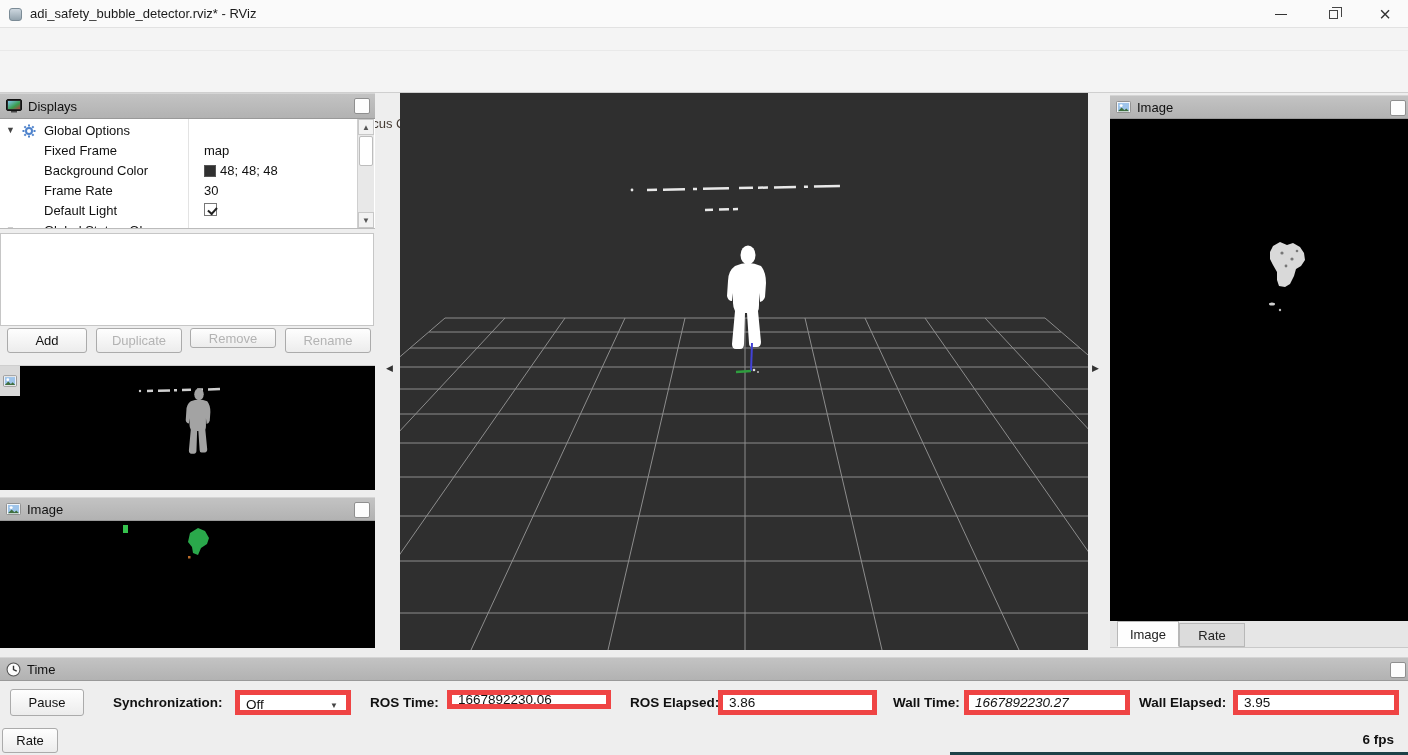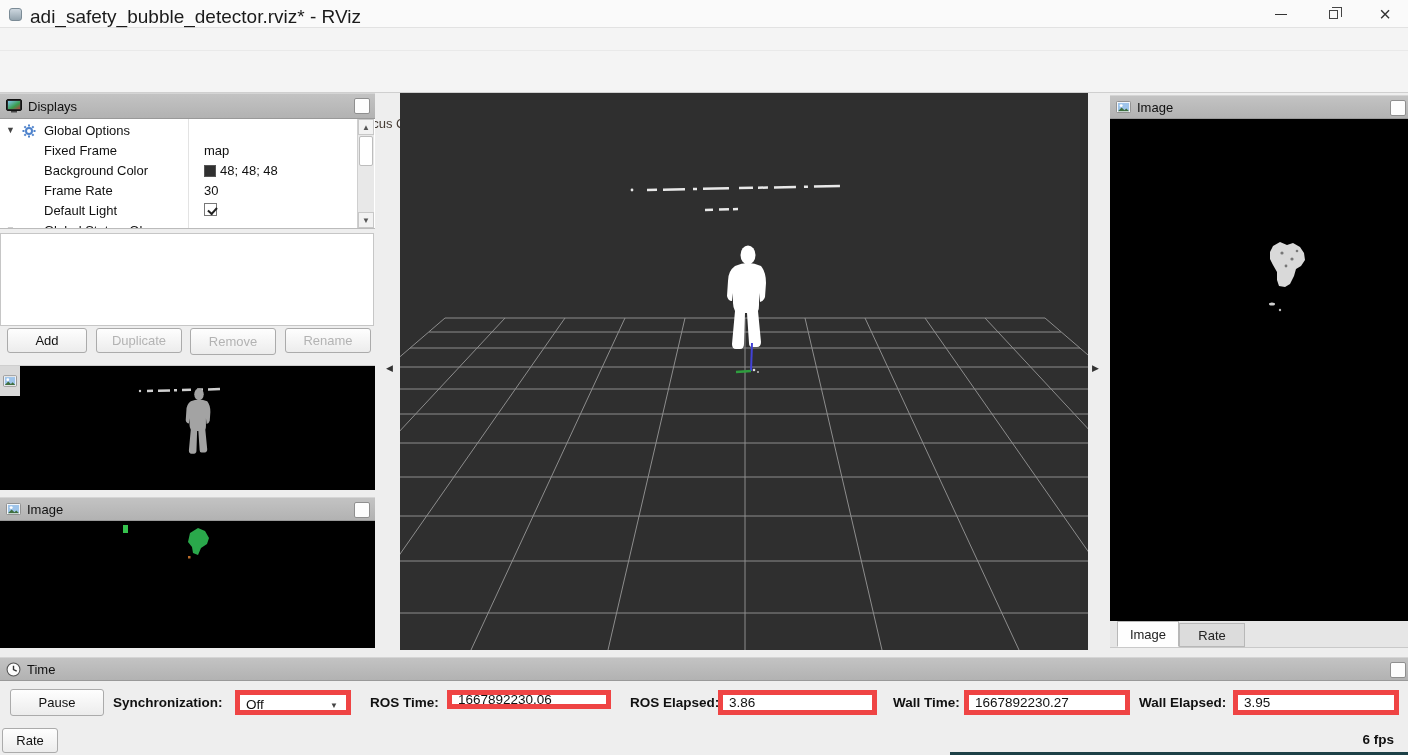--- a/index.html
+++ b/index.html
@@ -2,21 +2,21 @@
 <html><head>
 <meta charset="utf-8">
 <style>
   * { margin:0; padding:0; box-sizing:border-box; }
   html,body { width:1408px; height:755px; font-family:"Liberation Sans", sans-serif; background:#eeeeee; overflow:hidden; }
   .abs { position:absolute; }
   #app { position:relative; width:1408px; height:755px; background:#eeeeee; }
 
   
   #titlebar { left:0; top:0; width:1408px; height:28px; background:#fafafa; border-bottom:1px solid #e2e2e2; }
-  #title-text { left:30px; top:6px; font-size:19px; color:#1b1b1b; }
+  #title-text { left:30px; top:6px; font-size:13px; color:#1b1b1b; }
   .win-ctl { top:0; width:46px; height:28px; display:flex; align-items:center; justify-content:center; color:#333; font-size:15px; cursor:default; }
   .restore-glyph { position:relative; width:9px; height:9px; border:1.2px solid #444; background:#fafafa; }
   .restore-glyph::before { content:""; position:absolute; left:2px; top:-4px; width:9px; height:9px; border:1.2px solid #444; border-left:none; border-bottom:none; }
   #menubar { left:0; top:28px; width:1408px; height:22px; background:#f4f4f4; }
   .menu-item { top:29px; font-size:14px; color:#1a1a1a; height:20px; padding:0 4px; }
   .mn { text-decoration:underline; }
   #toolbar { left:0; top:50px; width:1408px; height:43px; background:#f4f4f4; border-bottom:1px solid #cfcfcf; border-top:1px solid #e9e9e9; }
   .tool-btn { top:57px; height:30px; display:flex; align-items:center; gap:5px; font-size:13px; color:#453b33; padding:0 6px; }
   .tool-btn.pressed { background:#e3e3e3; border:1px solid #9c9c9c; border-radius:3px; box-shadow:inset 0 1px 2px rgba(0,0,0,.15); }
   .tb-sep { top:56px; width:1px; height:30px; background:#d4d4d4; }
@@ -220,21 +220,21 @@
       <div class="scroll-btn" style="top:0;">▲</div>
       <div class="scroll-thumb" style="top:17px;height:30px;"></div>
       <div class="scroll-btn" style="top:93px;">▼</div>
     </div>
   </div>
 
   <div class="abs" style="left:0;top:233px;width:374px;height:93px;background:#fff;border:1px solid #c6c6c6;"></div>
 
   <div class="btn abs" style="left:7px;top:328px;width:80px;height:25px;">Add</div>
   <div class="btn disabled abs" style="left:96px;top:328px;width:86px;height:25px;">Duplicate</div>
-  <div class="btn disabled abs" style="left:190px;top:328px;width:86px;height:27px;">Remove</div>
+  <div class="btn disabled abs" style="left:190px;top:328px;width:86px;height:20px;">Remove</div>
   <div class="btn disabled abs" style="left:285px;top:328px;width:86px;height:25px;">Rename</div>
 
   <div class="blackpanel abs" style="left:0;top:365px;width:375px;height:125px;border-top:1px solid #cfcfcf;">
     <div class="abs" style="left:0;top:0;width:20px;height:30px;background:#d9d9d9;display:flex;align-items:center;justify-content:center;">
       <svg width="14" height="12" viewBox="0 0 16 13">
           <rect x="0.5" y="0.5" width="15" height="12" rx="1" fill="#fff" stroke="#888"></rect>
           <rect x="2" y="2" width="12" height="9" fill="#9ec4ea"></rect>
           <circle cx="5.5" cy="5" r="1.6" fill="#fff"></circle>
           <path d="M2,11 L6,7 L9,10 L11,8 L14,11 Z" fill="#3f6f3f"></path>
         </svg>
@@ -335,32 +335,32 @@
   </div>
 
   <div class="panel-header abs" style="left:0;top:657px;width:1408px;height:24px;">
     <svg width="15" height="15" viewBox="0 0 14 14">
         <circle cx="7" cy="7" r="6" fill="#fdfdfd" stroke="#555"></circle>
         <path d="M7,3.5 V7 L10,8.5" stroke="#333" stroke-width="1.3" fill="none"></path>
       </svg>
     <span>Time</span>
     <span class="float-btn" style="right:2px;"></span>
   </div>
-  <div class="btn abs" style="left:10px;top:689px;width:94px;height:27px;">Pause</div>
+  <div class="btn abs" style="left:10px;top:689px;width:74px;height:27px;">Pause</div>
   <span class="lbl abs" style="left:113px;top:695px;">Synchronization:</span>
   <div class="field abs" style="left:235px;top:690px;width:116px;height:25px;">
     <span>Off</span>
     <span class="abs" style="right:8px;top:6px;font-size:8px;color:#444;">▼</span>
   </div>
   <span class="lbl abs" style="left:370px;top:695px;">ROS Time:</span>
   <input class="field abs" style="left: 447px; top: 690px; width: 164px; height: 19px;" readonly="" value="1667892230.06">
   <span class="lbl abs" style="left:630px;top:695px;">ROS Elapsed:</span>
   <input class="field abs" style="left: 718px; top: 690px; width: 159px; height: 25px;" readonly="" value="3.86">
   <span class="lbl abs" style="left:893px;top:695px;">Wall Time:</span>
-  <input class="field abs" style="left: 964px; top: 690px; width: 166px; height: 25px;" readonly="" value="1667892230.27">
+  <input class="field abs" style="left: 964px; top: 690px; width: 166px; height: 25px; font-style: italic;" readonly="" value="1667892230.27">
   <span class="lbl abs" style="left:1139px;top:695px;">Wall Elapsed:</span>
   <input class="field abs" style="left: 1233px; top: 690px; width: 166px; height: 25px;" readonly="" value="3.95">
 
   <div class="btn abs" style="left:2px;top:728px;width:56px;height:25px;">Rate</div>
   <span class="lbl abs" style="right:14px;top:732px;">6 fps</span>
   <div class="abs" style="left:950px;bottom:0;width:458px;height:3px;background:#1d4147;"></div>
 
 </div>
 
 </body></html>

